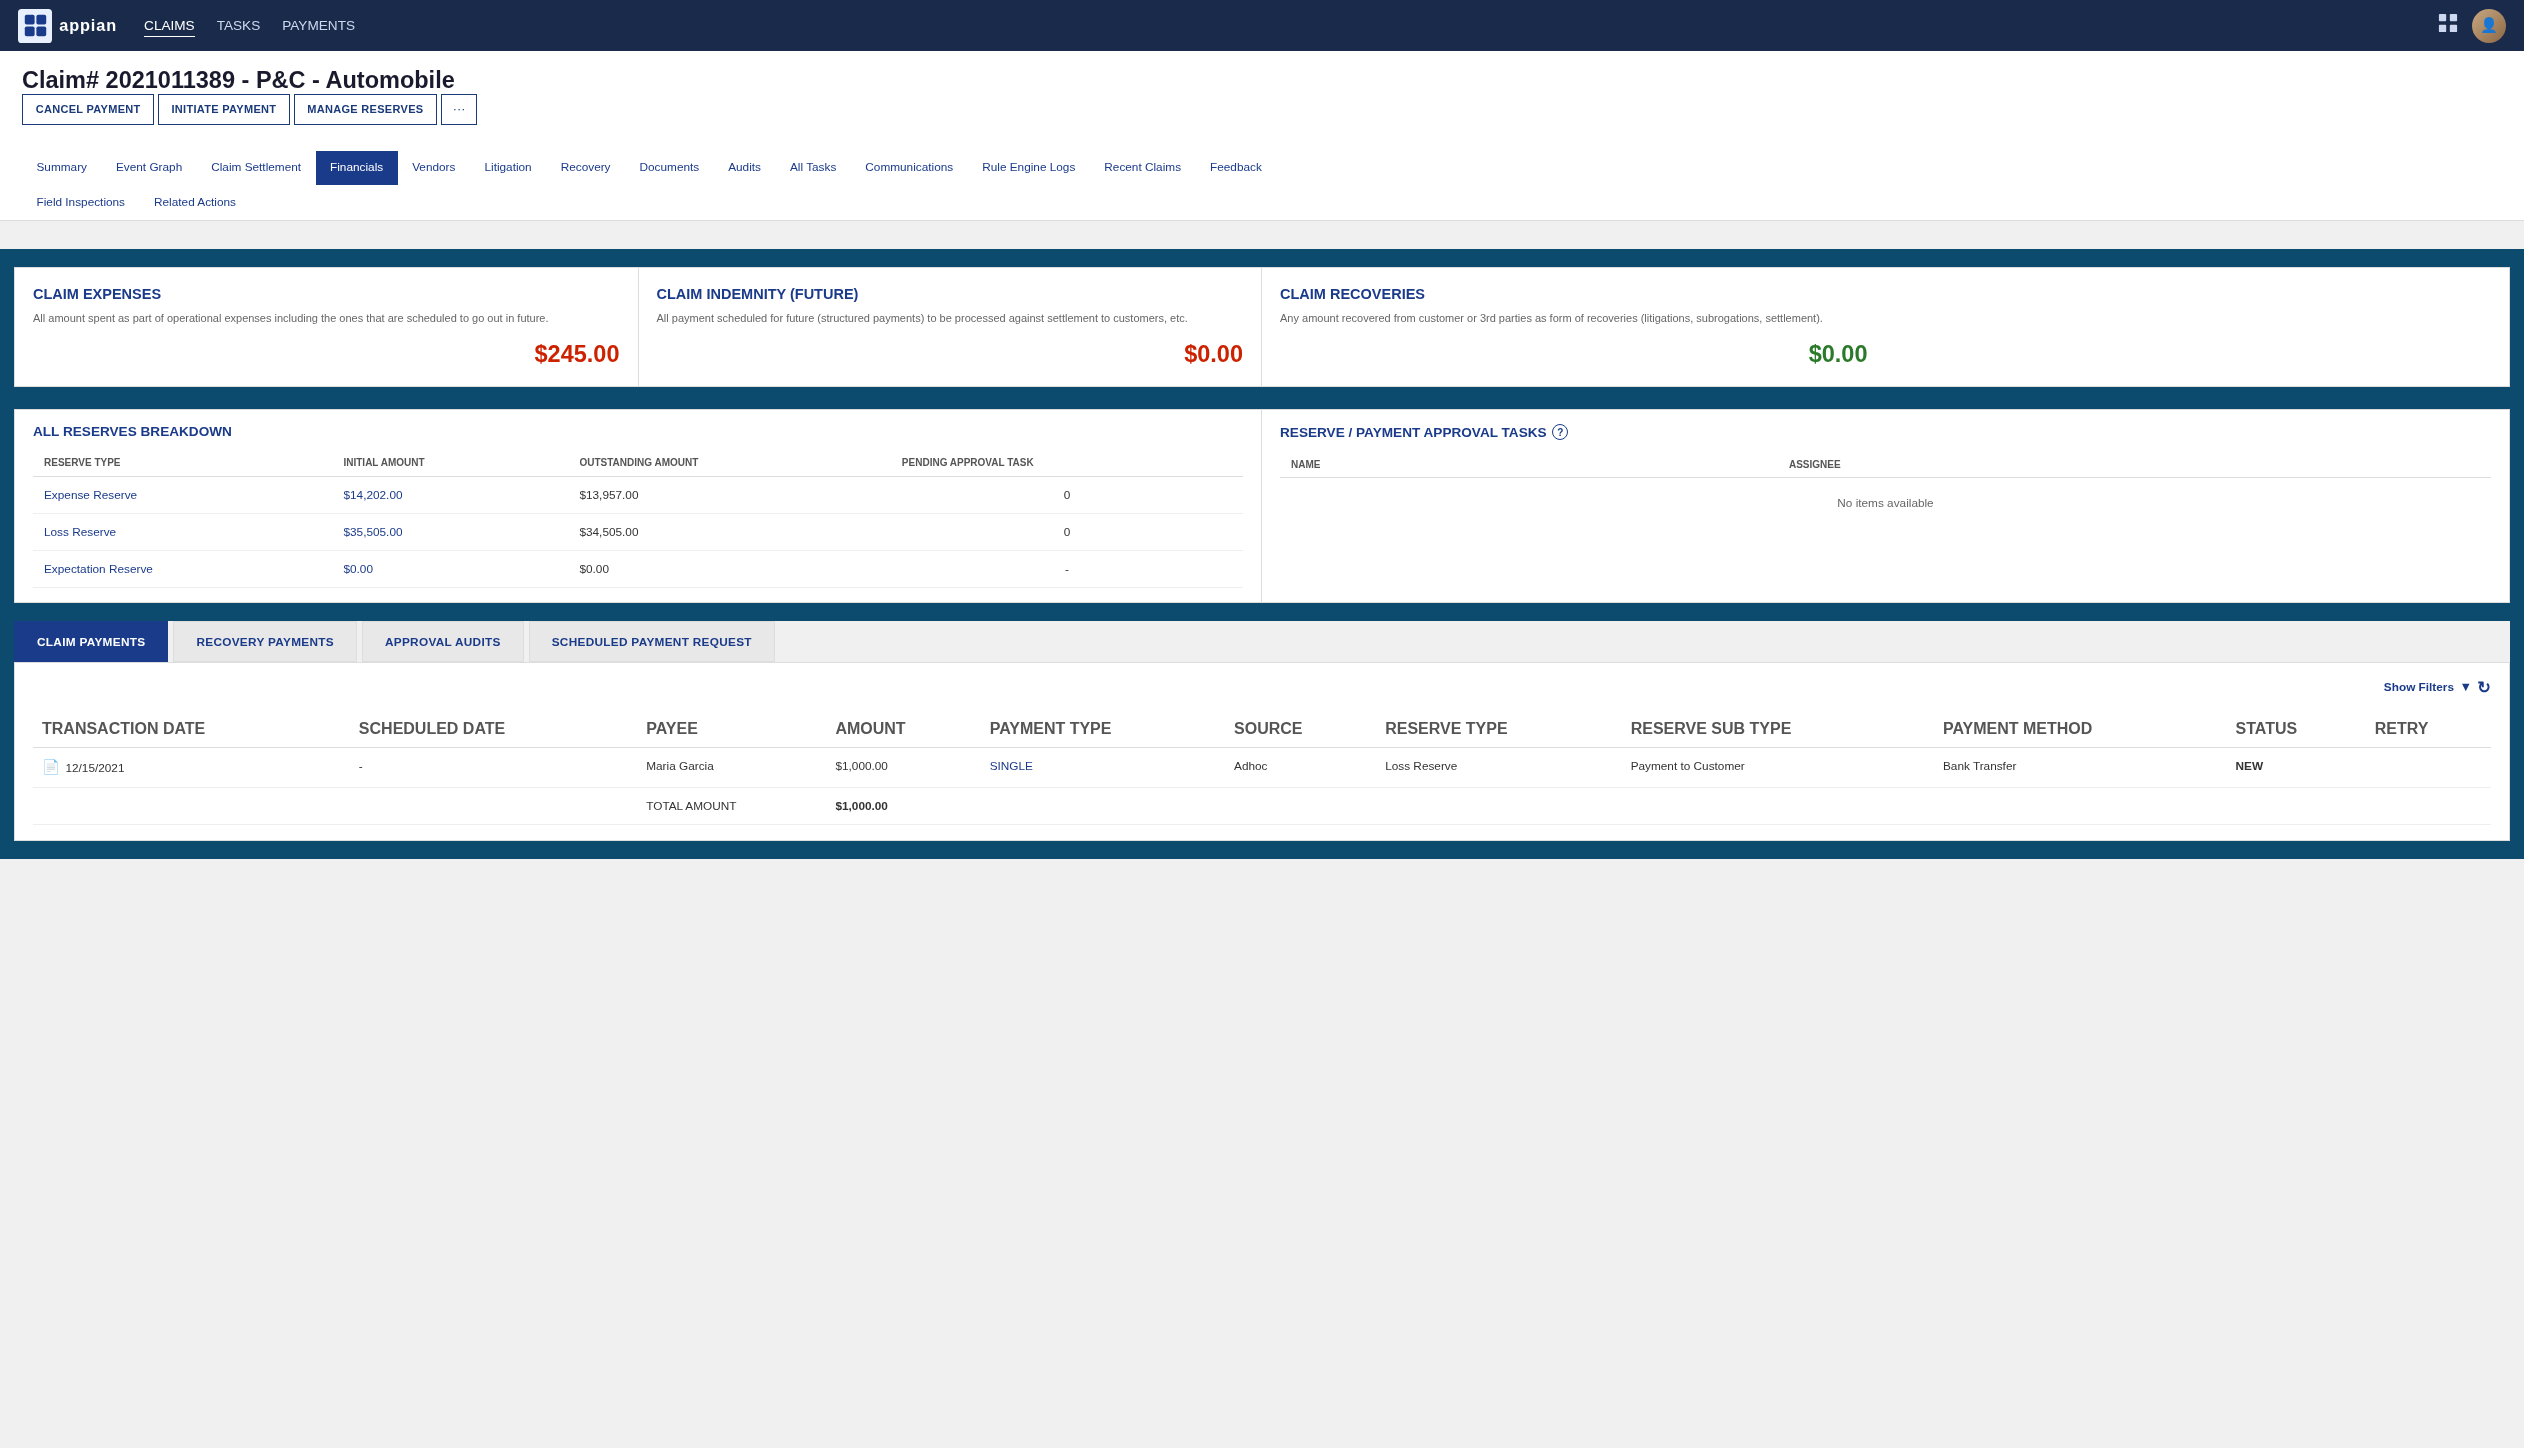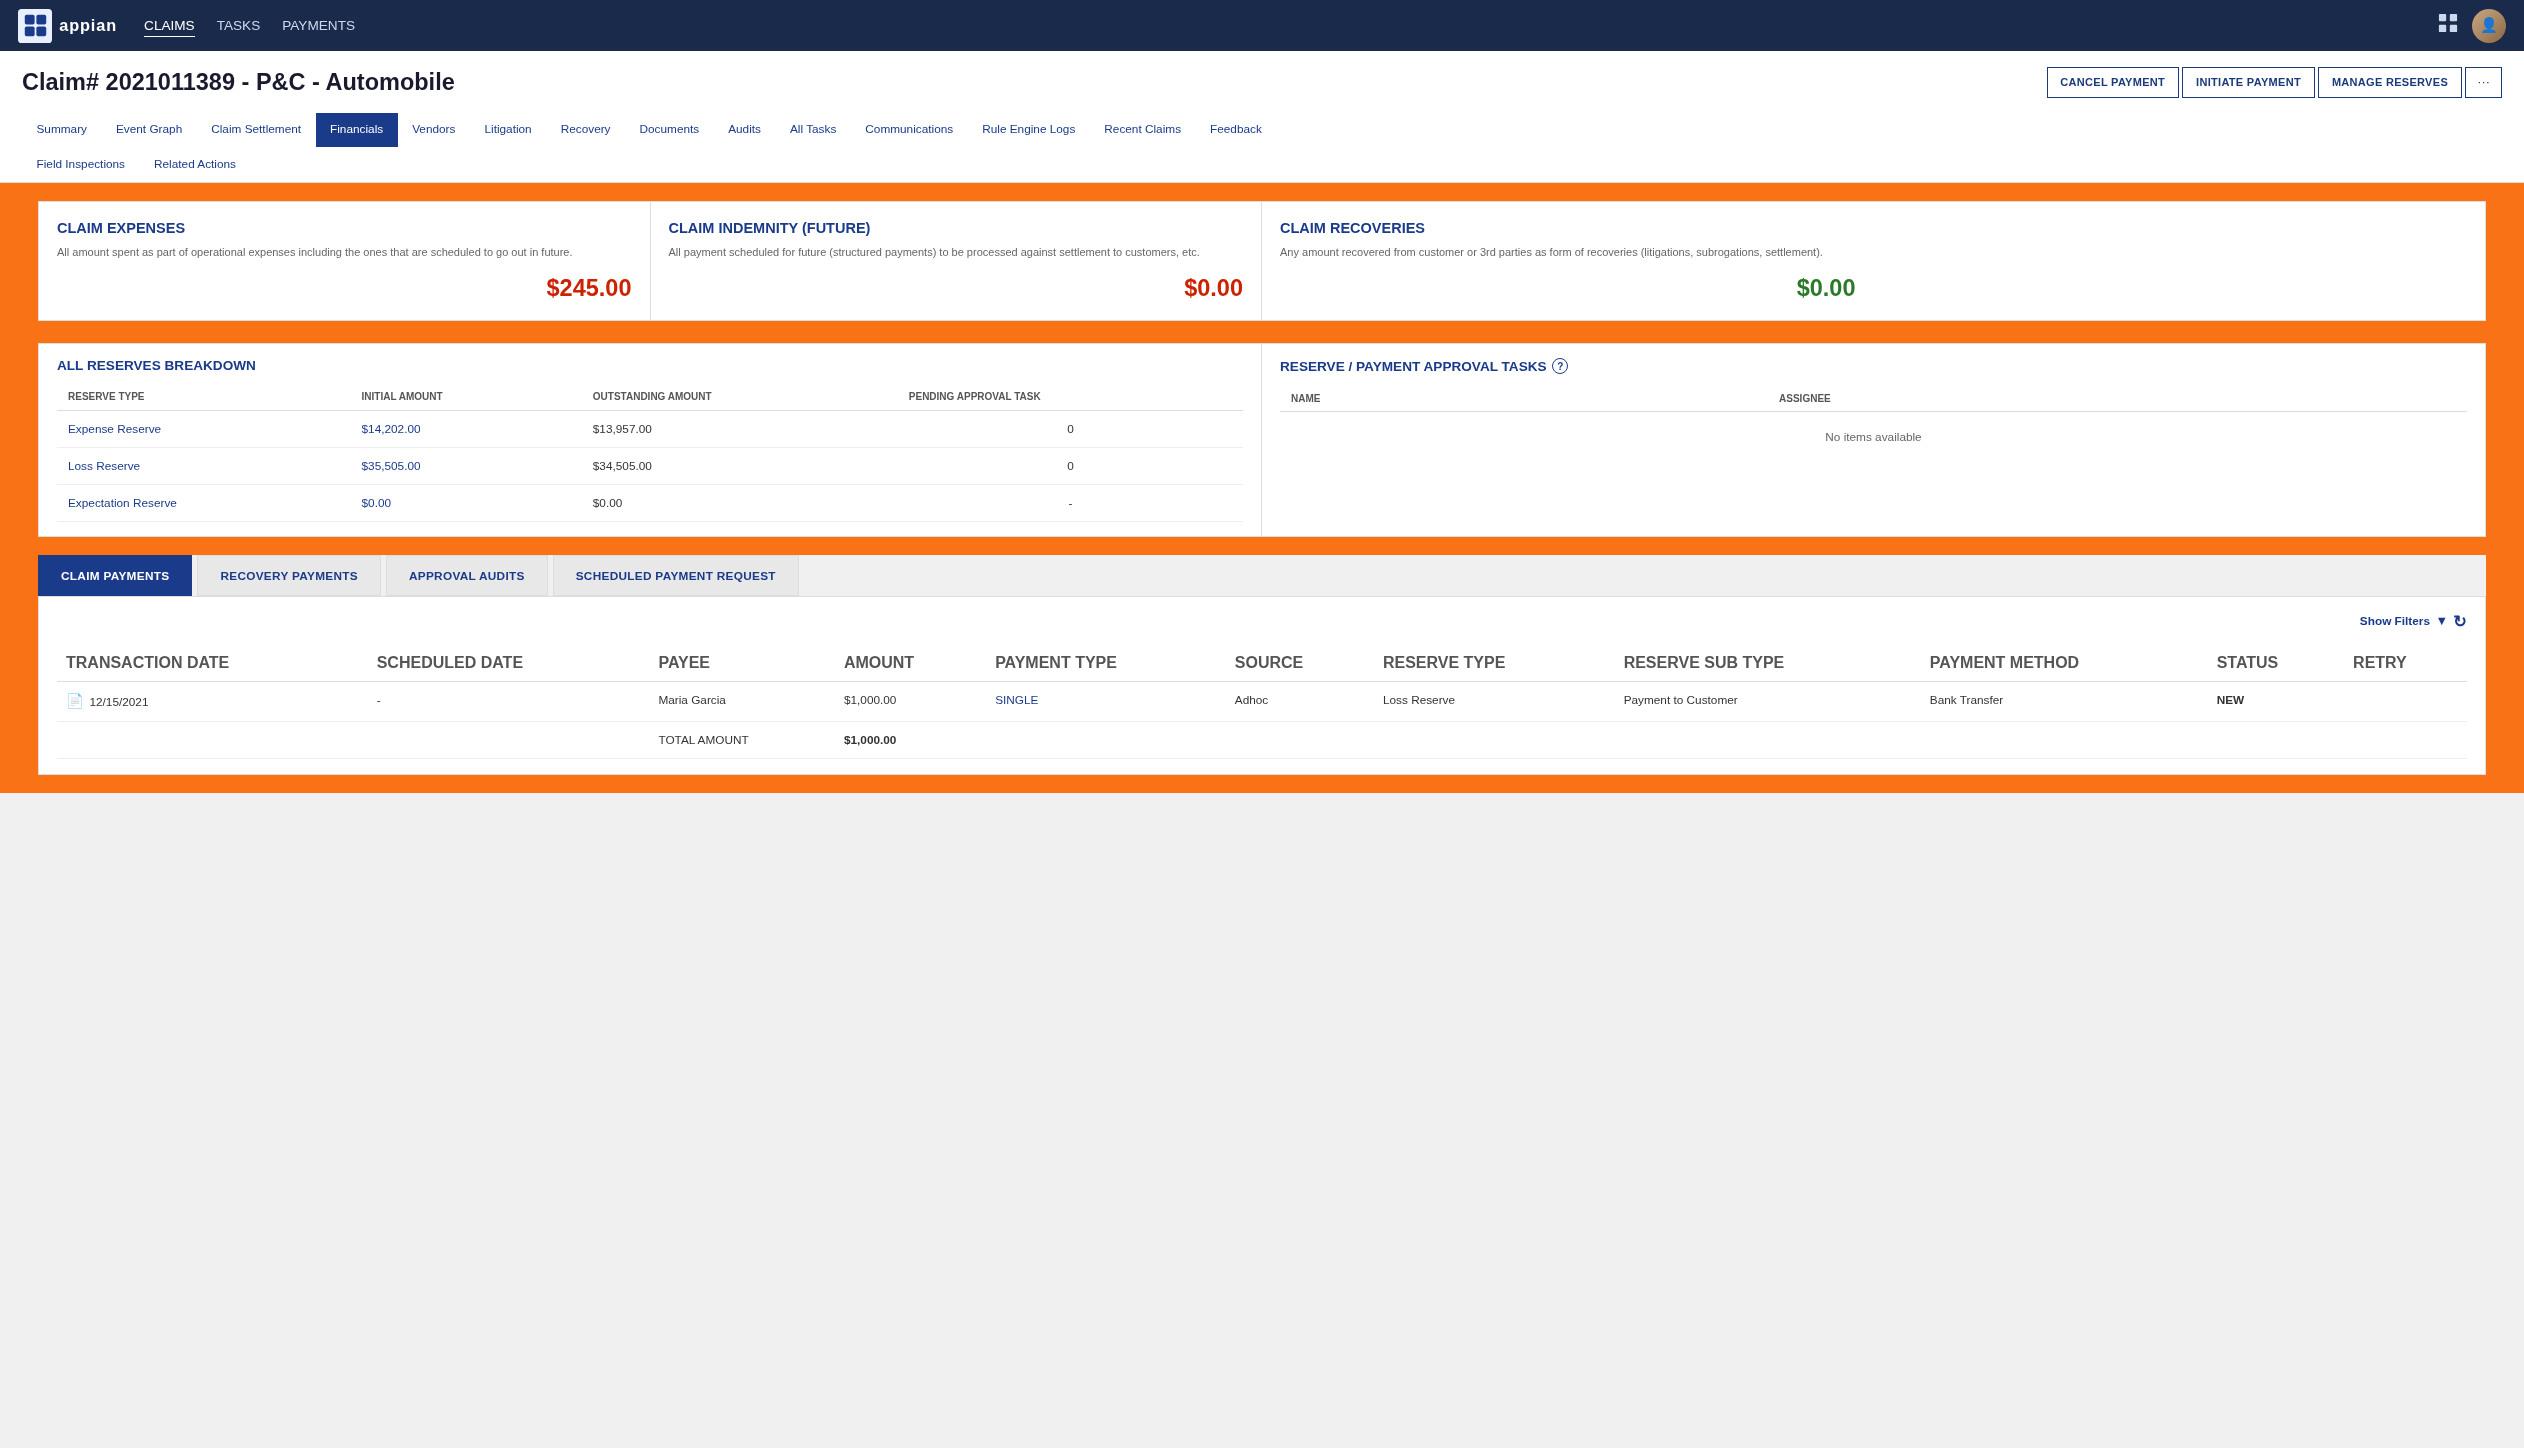--- a/index.html
+++ b/index.html
@@ -36,22 +36,23 @@
       font-size: 14.5px; color: #fff;
     }
 
     
     .page-header {
       background: #fff;
       padding: 16.3px 22px 0 22px;
       border-bottom: 0.9px solid #ddd;
     }
     .claim-title-row {
-      display: flex; align-items: center; justify-content: space-between;
-      margin-bottom: 15px;
+      display: flex; justify-content: space-between;
+      margin-bottom: 26px;
+      flex-direction: column;
     }
     .claim-title {
       font-size: 23.5px; font-weight: bold; color: #1a1a2e;
     }
     .header-buttons { display: flex; gap: 3.6px; }
     .header-btn {
       border: 1.4px solid #1a3a7a;
       background: #fff;
       color: #1a3a7a;
       padding: 7.2px 12.7px;
@@ -88,22 +89,23 @@
       border-bottom: 2.7px solid #1a3a8a;
     }
 
     .tabs-row2 {
       display: flex; gap: 0;
       padding-top: 1.8px;
     }
 
     
     .main-content {
-      padding: 18px 38px;
-      background: #f97316;
+      padding: 18px 14px;
+      background: #0c4a6e;
+      margin-top: 28px;
     }
 
     
     .claim-cards {
       display: grid;
       grid-template-columns: 1fr 1fr 1fr 1fr;
       gap: 0;
       margin-bottom: 22px;
       background: #fff;
       border: 0.9px solid #ddd;

